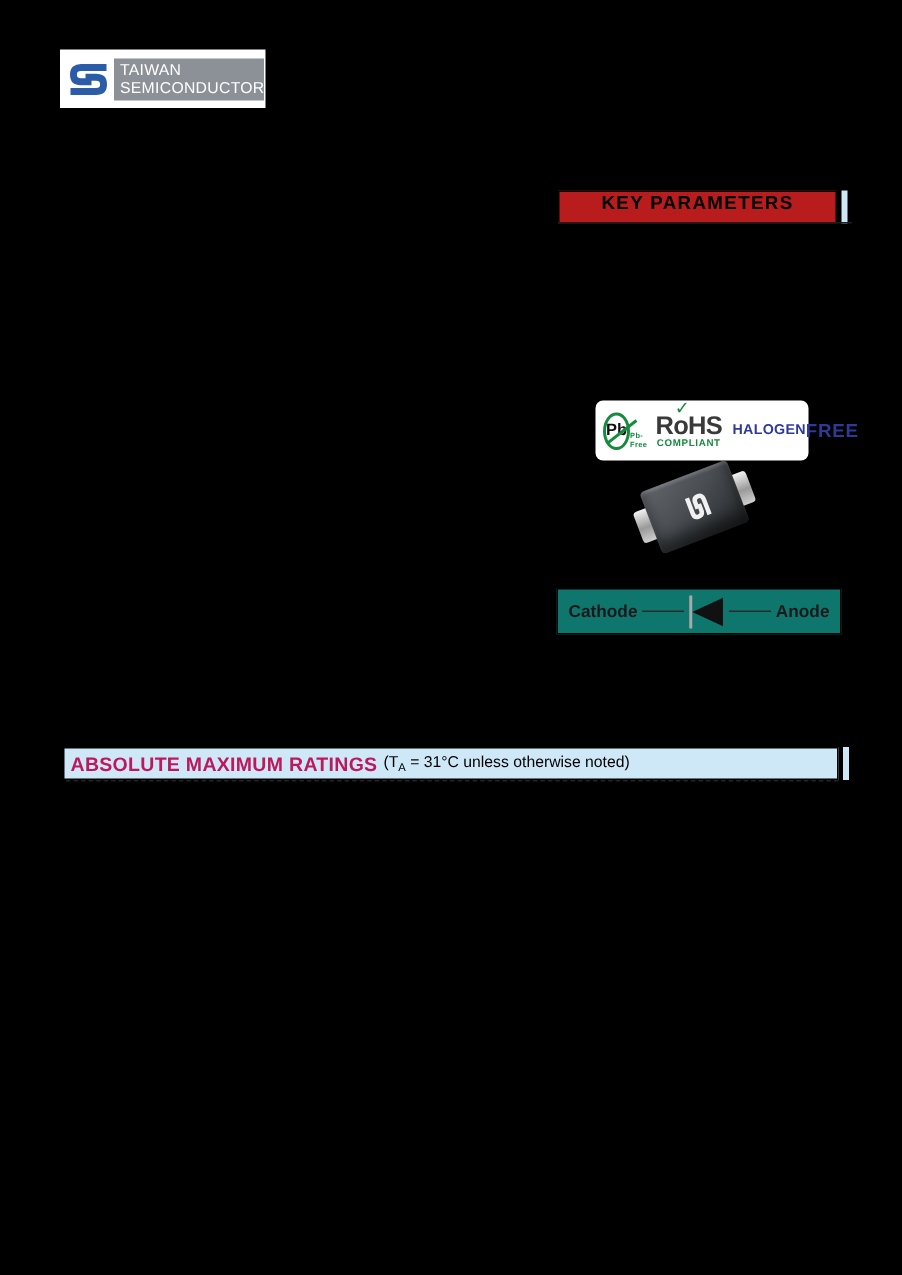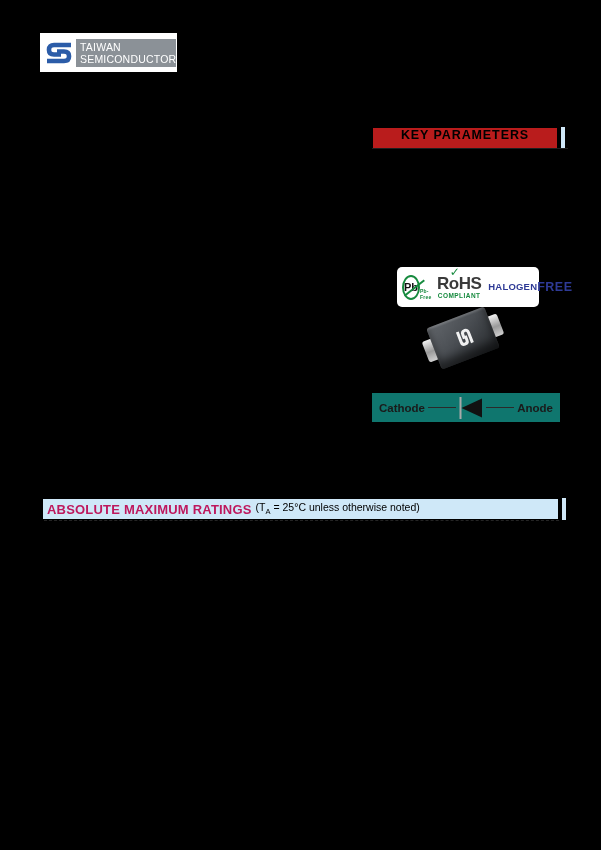--- a/index.html
+++ b/index.html
@@ -140,18 +140,18 @@
     <svg class="diode-svg" width="24" height="24" viewBox="0 0 24 24">
       <rect x="0.5" y="1" width="2" height="22" fill="#a9a9a9"></rect>
       <polygon points="2.5,12 23,2.5 23,21.5" fill="#111"></polygon>
     </svg>
     <span class="diode-line"></span>
     <span class="lbl">Anode</span>
   </div>
 
   <div class="amr-bar">
     <span class="amr-title">ABSOLUTE MAXIMUM RATINGS</span>
-    <span class="amr-cond"><span>(T</span><sub>A</sub><span> = 25°C unless otherwise noted)</span></span>
+    <span class="amr-cond"><span>(T</span><sub>A</sub><span> = 31°C unless otherwise noted)</span></span>
   </div>
   <div class="amr-sliver"></div>
   <div class="amr-gridline"></div>
 
 </div>
 
 </body></html>

